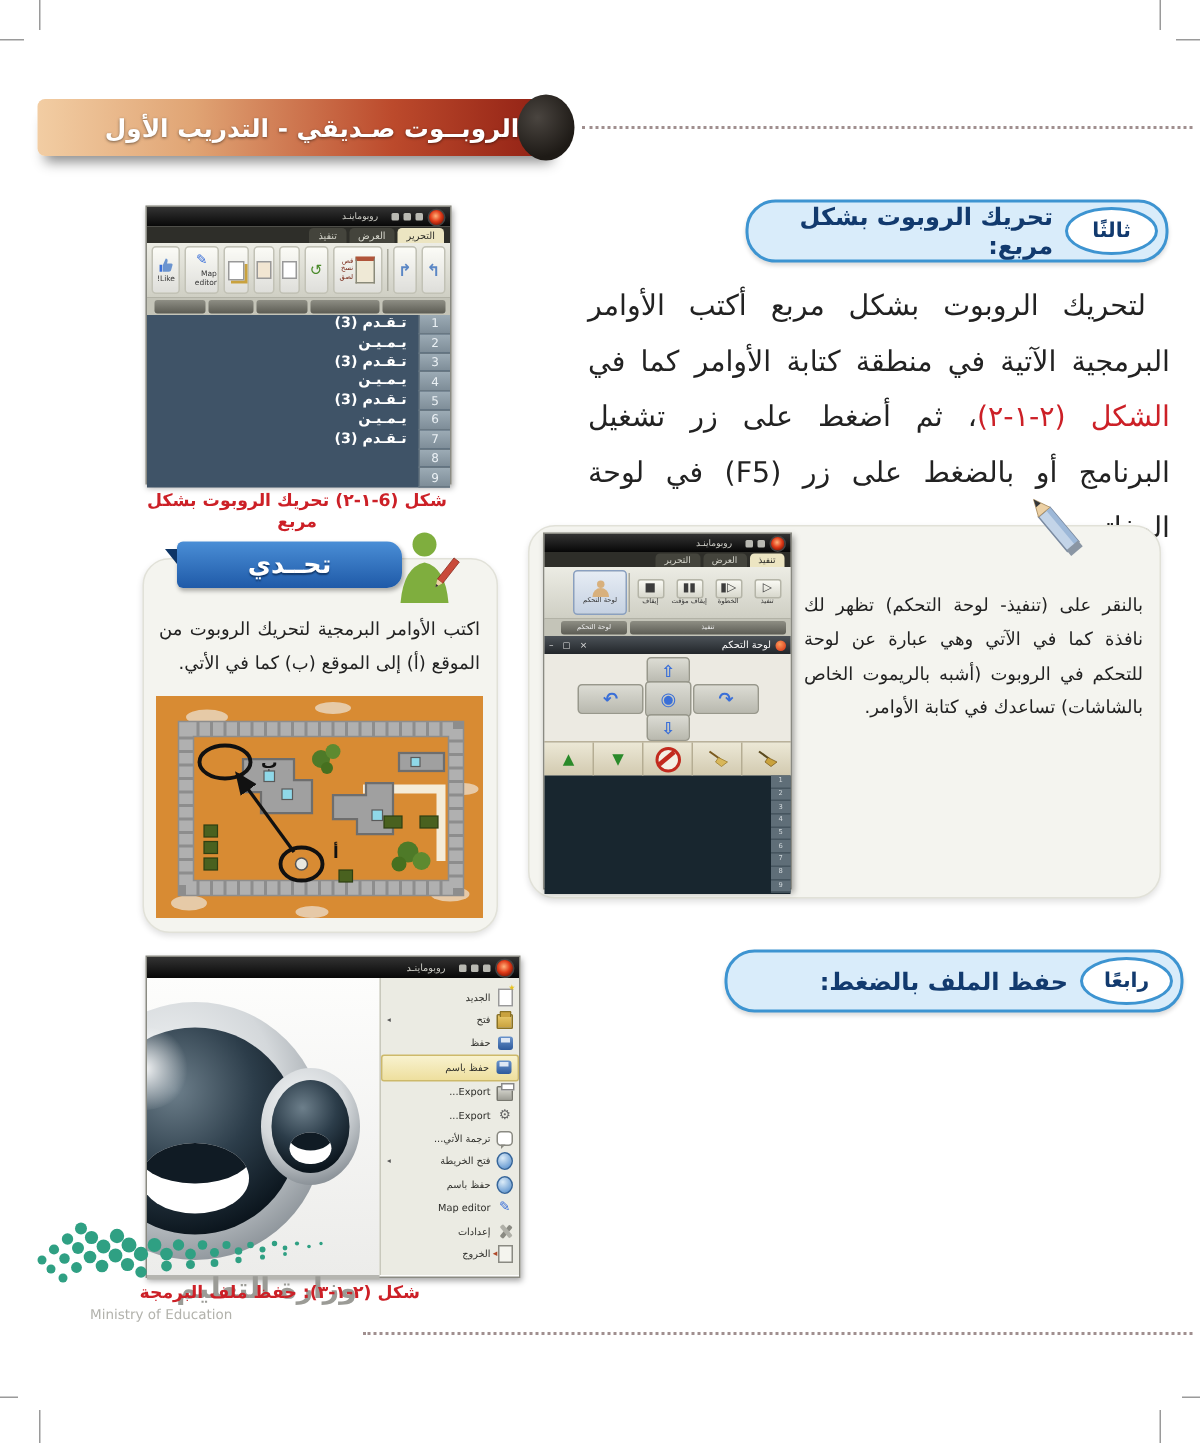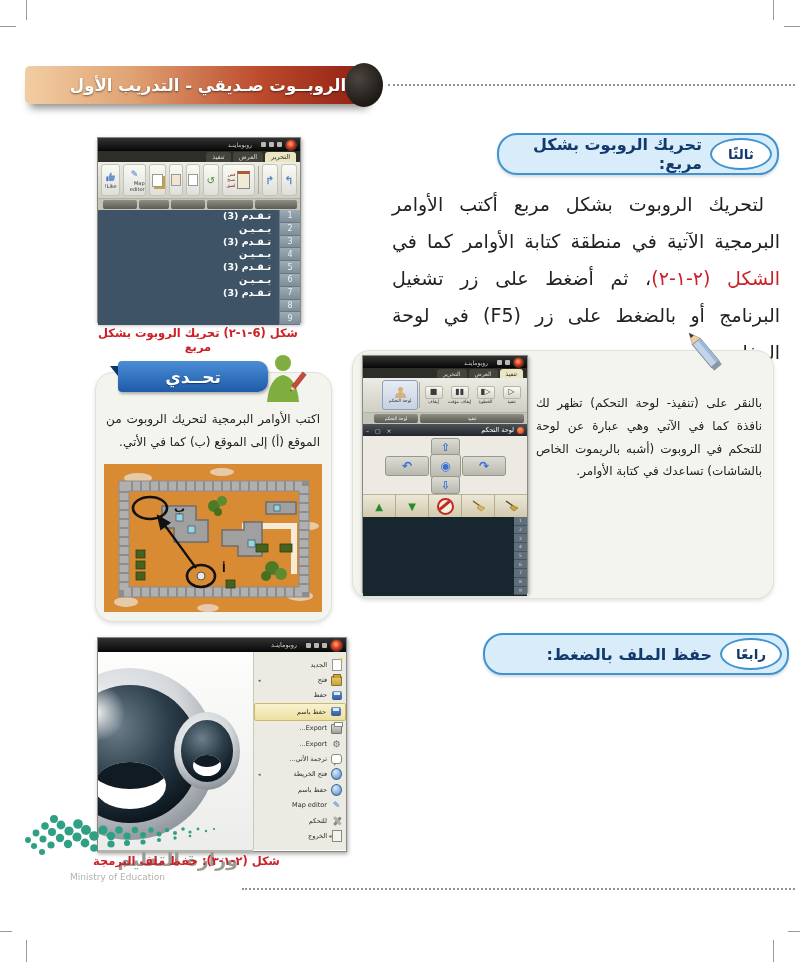--- a/index.html
+++ b/index.html
@@ -545,21 +545,21 @@
           <span>حفظ باسم</span>
         </div>
       <div class="mrow">
           <span class="mi mi-pen">✎</span>
           <span>Map editor</span>
         </div>
       <div class="mrow">
           <span class="mi">
             <span class="mi-tools"></span>
           </span>
-          <span>للتحكم</span>
+          <span>إعدادات</span>
         </div>
       <div class="mrow">
           <span class="mi">
             <span class="mi-exit"></span>
           </span>
           <span>الخروج</span>
         </div>
     </div>
   </div>
 
@@ -601,19 +601,19 @@
         <circle cx="165" cy="45" r="1.8"></circle>
         <circle cx="157" cy="54" r="1.7"></circle>
         <circle cx="172" cy="48" r="1.6"></circle>
       <circle cx="180" cy="45" r="1.4"></circle>
         <circle cx="172" cy="52" r="1.3"></circle>
         <circle cx="188" cy="47" r="1.2"></circle>
         <circle cx="196" cy="45" r="1.1"></circle>
     </g>
   </svg>
   <div class="moe-ar" style="left:68px;top:848px;width:170px">وزارة التعليم</div>
-  <div class="moe-en" style="left:70px;top:872px">Ministry of Education</div>
+  <div class="moe-en" style="left:60px;top:872px">Ministry of Education</div>
 
   <div class="cap" style="left:93px;top:854px;width:218">شكل (٢-١-٣): حفظ ملف البرمجة</div>
 
   <div class="dotline" style="left:242px;top:888px;width:553px"></div>
 
 </div>
 
 </body></html>

